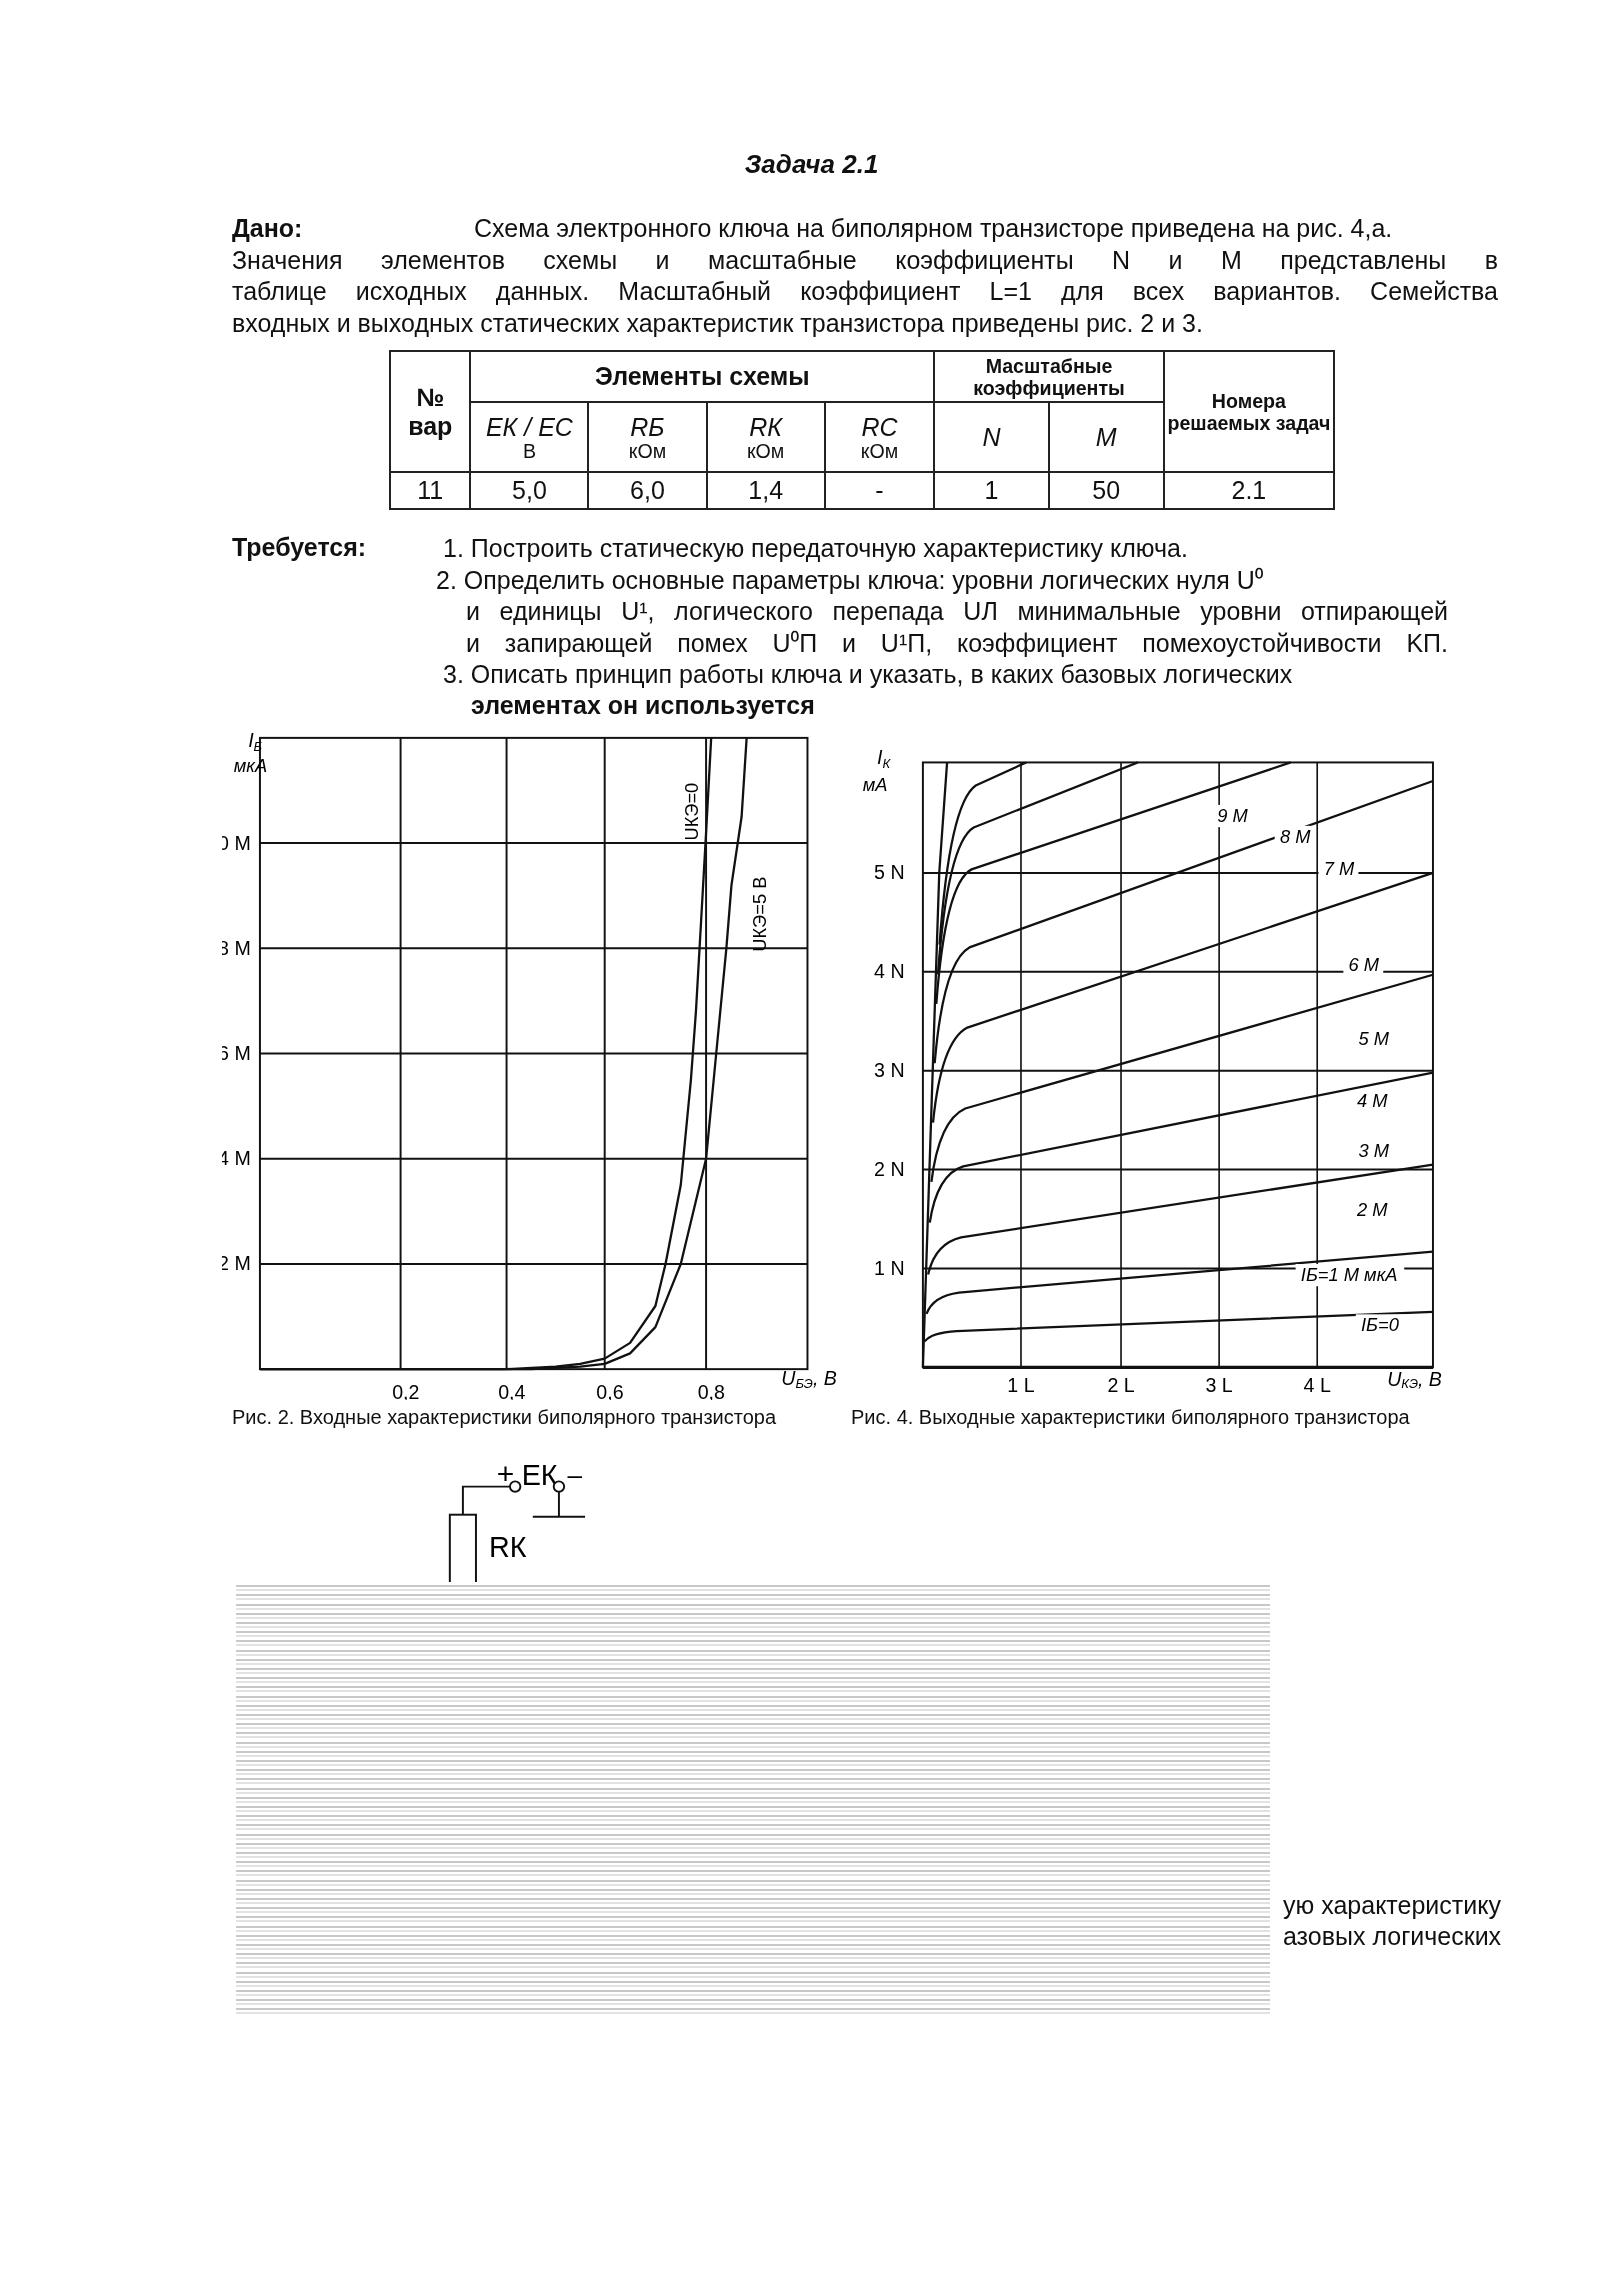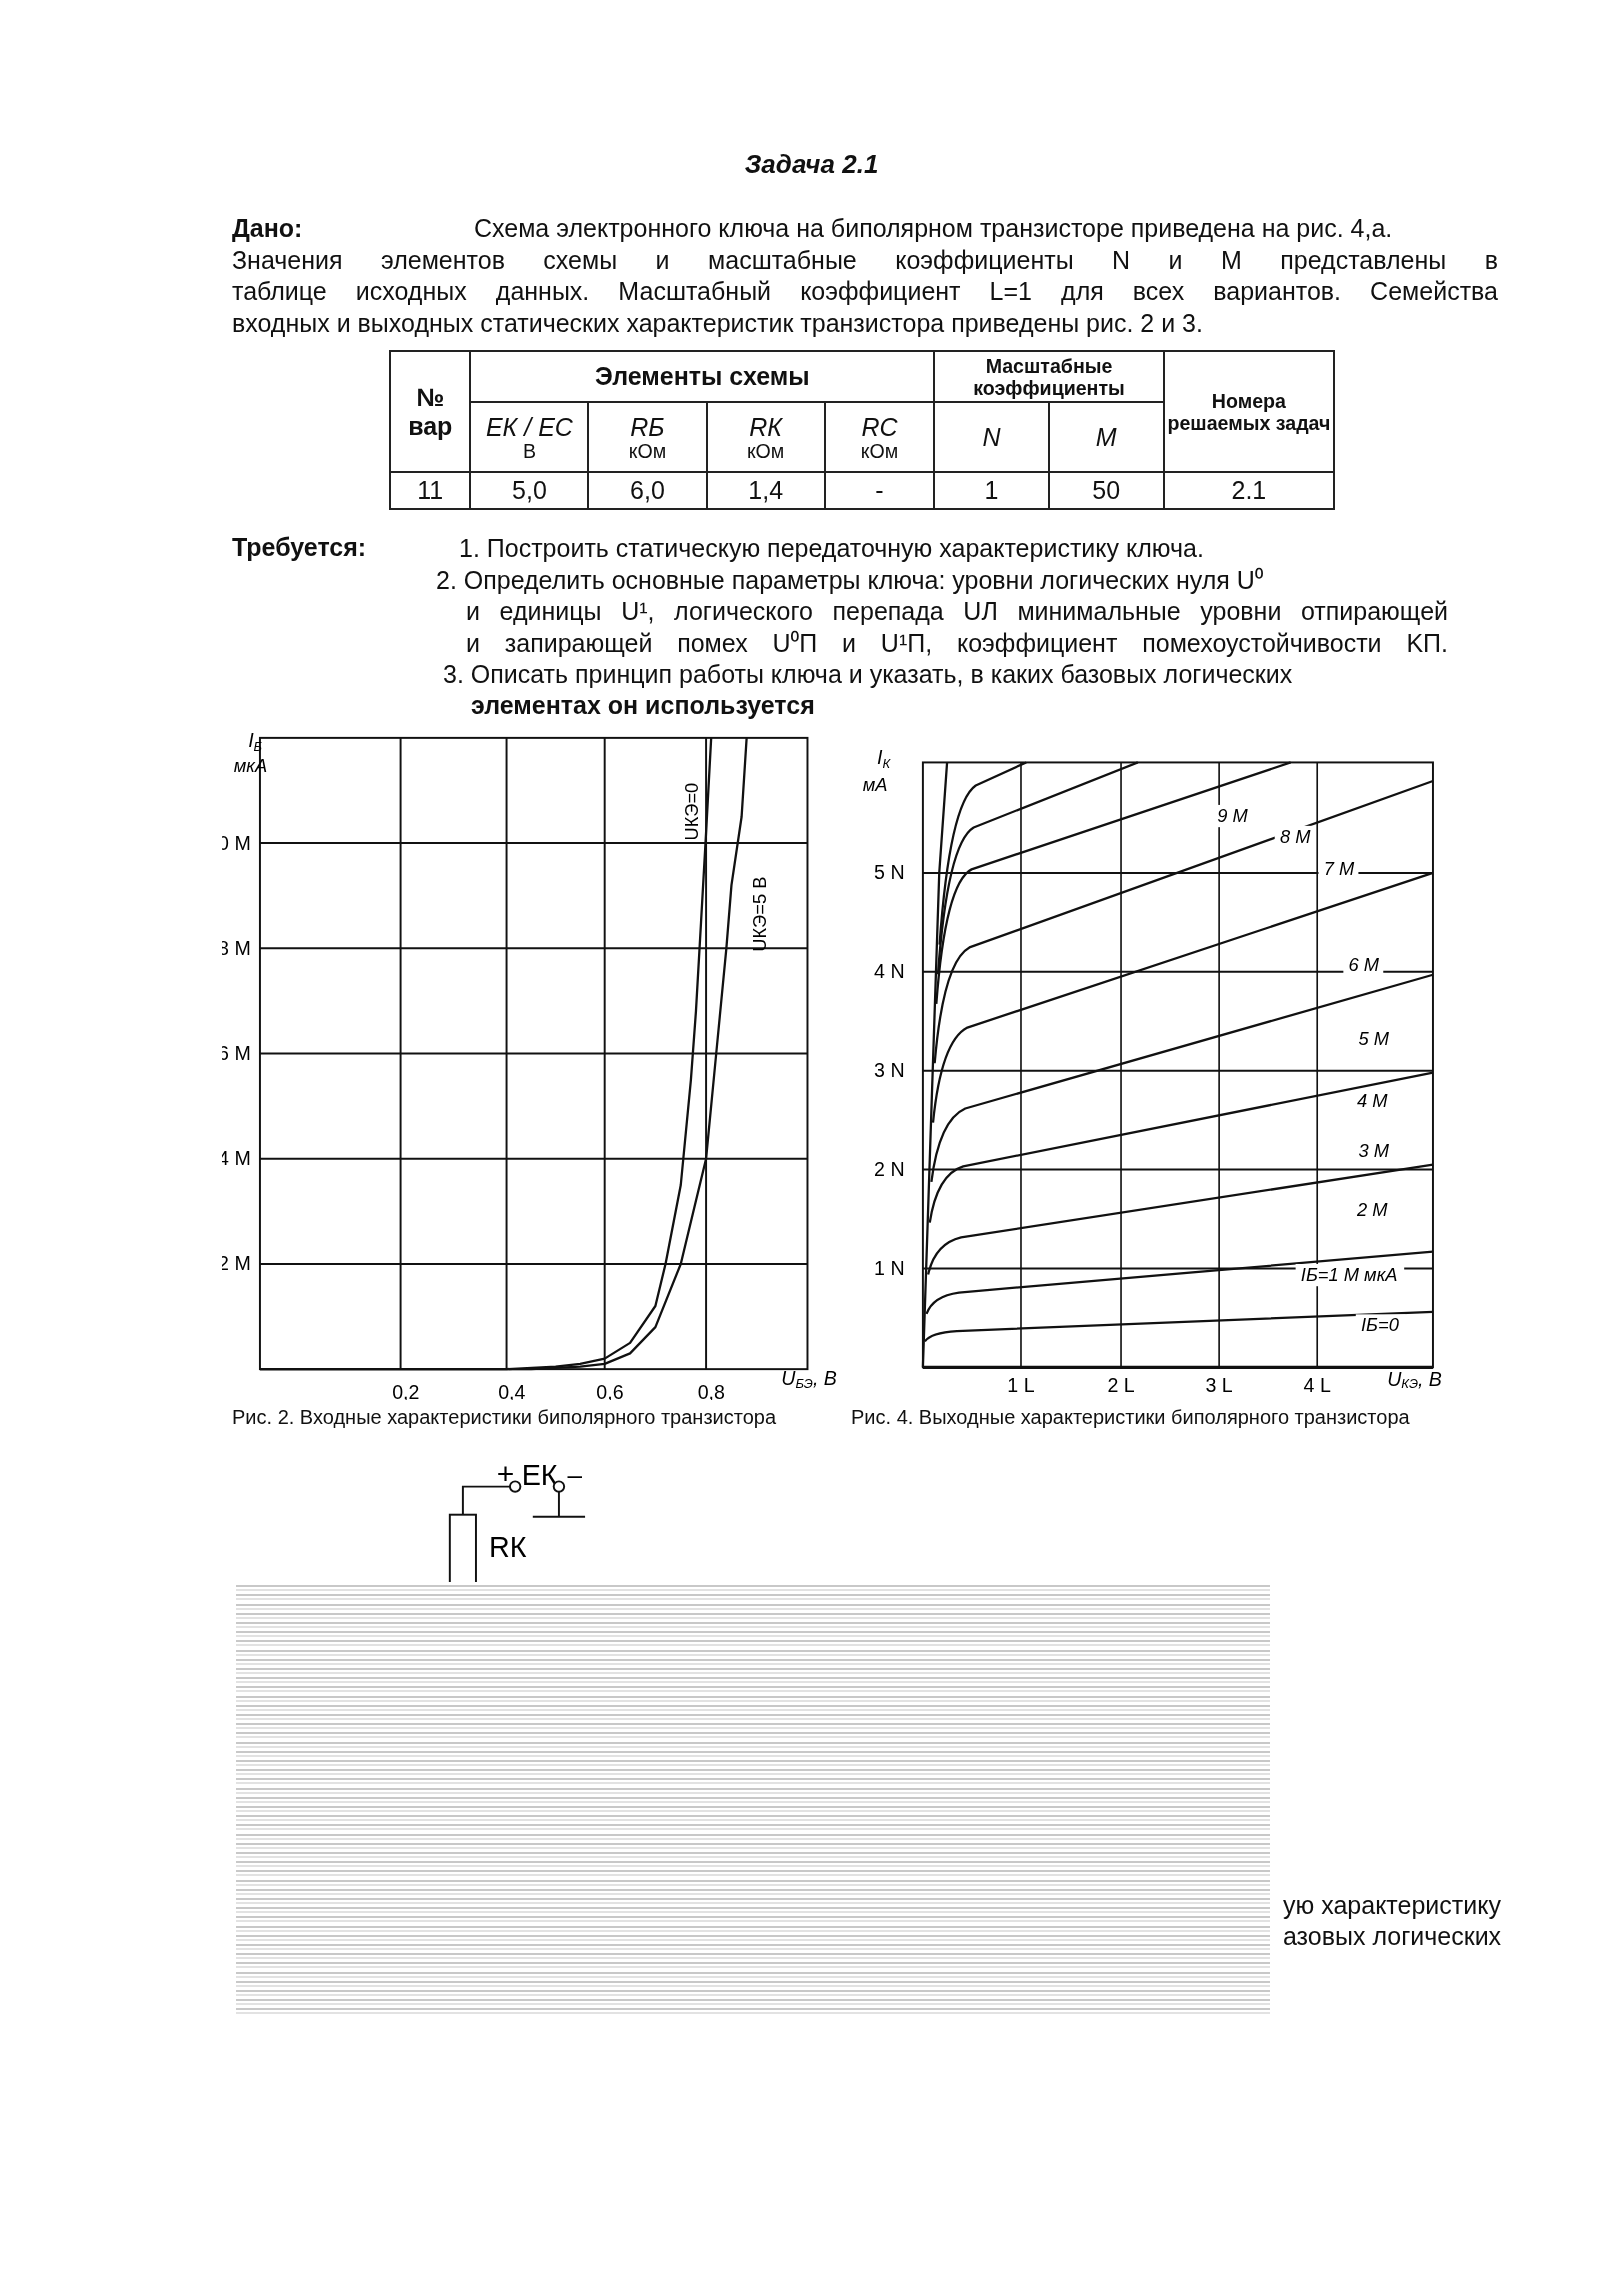--- a/index.html
+++ b/index.html
@@ -57,21 +57,21 @@
     <td>1,4</td>
     <td>-</td>
     <td>1</td>
     <td>50</td>
     <td>2.1</td>
   </tr>
 </tbody>
   </table>
 
 <div class="abs req-label">Требуется:</div>
-<div class="abs req" style="left:459px;top:533px;">1. Построить статическую передаточную характеристику ключа.</div>
+<div class="abs req" style="left:443px;top:533px;">1. Построить статическую передаточную характеристику ключа.</div>
 <div class="abs req" style="left:436px;top:565px;">2. Определить основные параметры ключа: уровни логических нуля U⁰</div>
 <div class="abs req" style="left:466px;top:596px;width:982px;text-align:justify;text-align-last:justify;">и единицы U¹, логического перепада UЛ минимальные уровни отпирающей</div>
 <div class="abs req" style="left:466px;top:628px;width:982px;text-align:justify;text-align-last:justify;">и запирающей помех U⁰П и U¹П, коэффициент помехоустойчивости KП.</div>
 <div class="abs req" style="left:443px;top:659px;">3. Описать принцип работы ключа и указать, в каких базовых логических</div>
 <div class="abs req" style="left:471px;top:690px;font-weight:bold;">элементах он используется</div>
 
 <svg class="abs" id="chart1" style="left:222px;top:726px;" width="628" height="674" viewBox="0 0 960 1030">
   <g id="c1-grid">
       <rect x="58" y="18" width="837" height="965" fill="none" stroke="#111" stroke-width="3"></rect>
       <line x1="273" y1="18" x2="273" y2="983" stroke="#111" stroke-width="3"></line>

